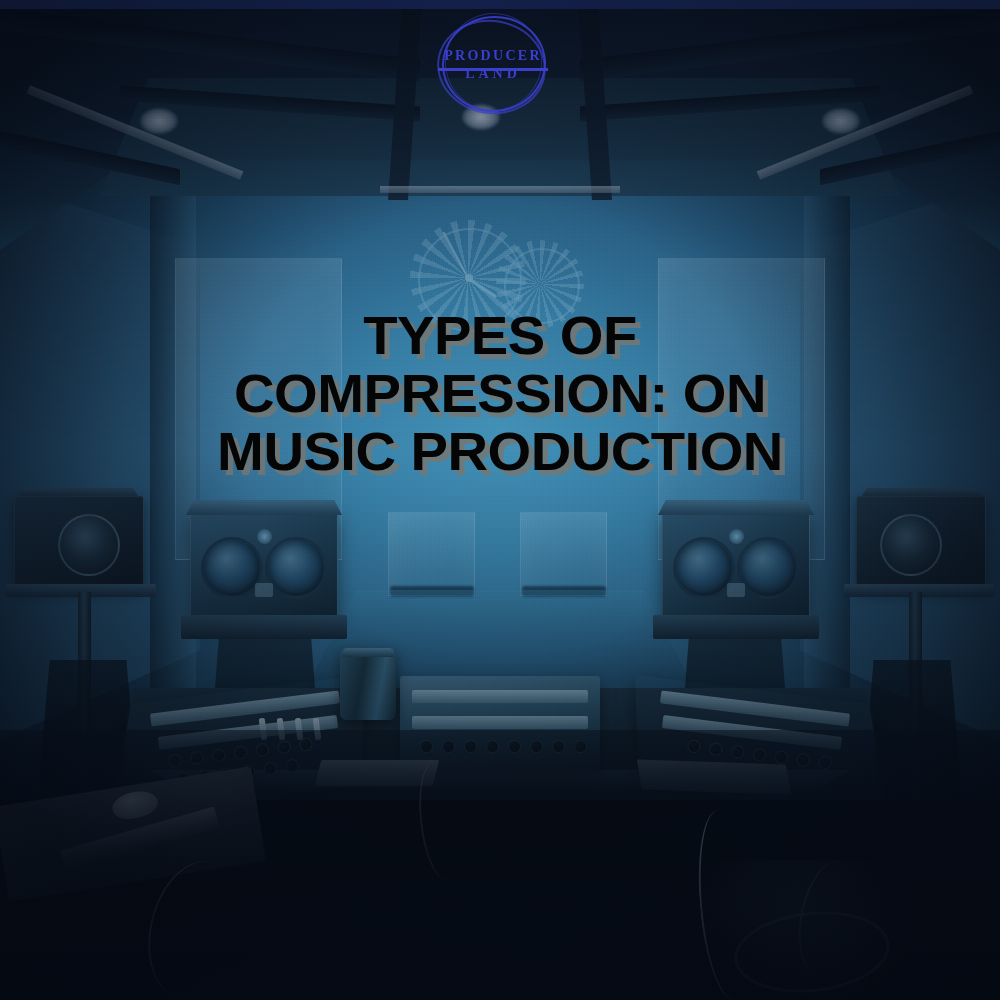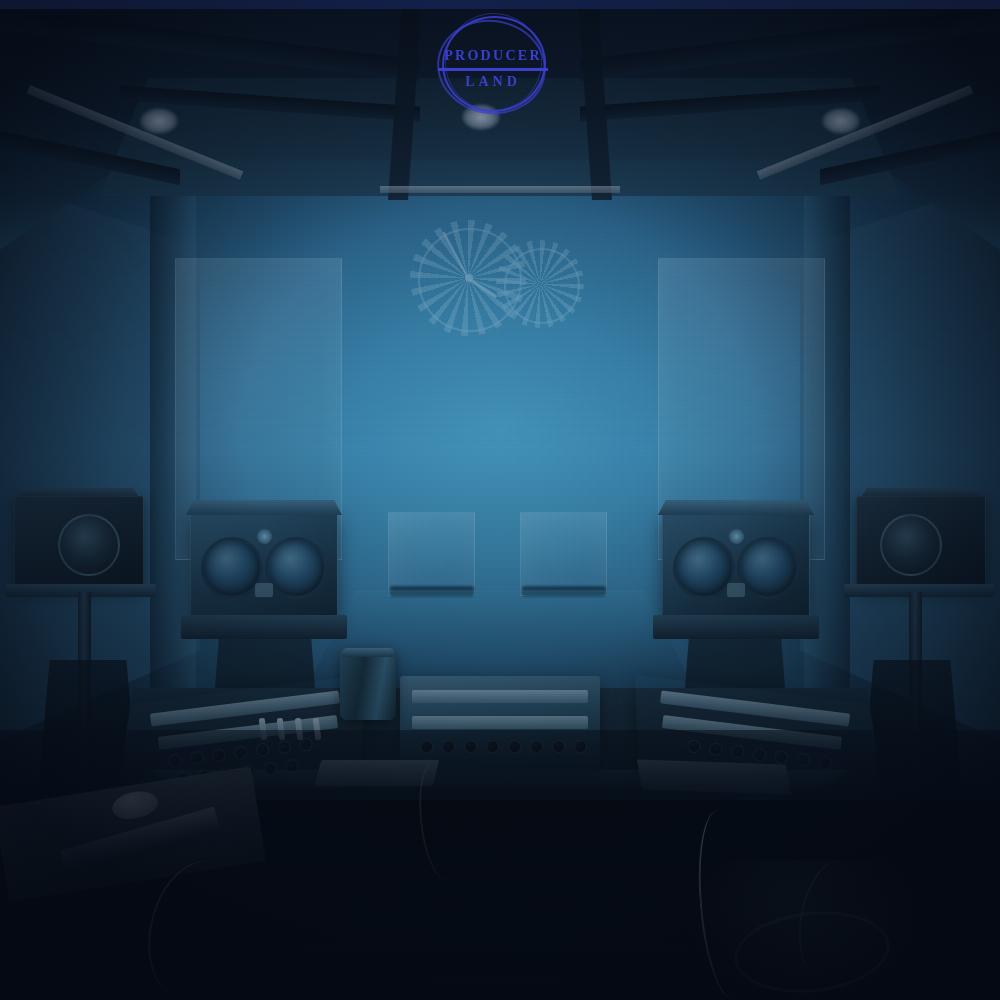--- a/index.html
+++ b/index.html
@@ -491,21 +491,21 @@
   .logo .word1, .logo .word2 {
     position: absolute;
     width: 122px;
     text-align: center;
     font-family: "Liberation Serif", serif;
     font-weight: 700;
     color: #3b3fcc;
     letter-spacing: 2.3px;
   }
   .logo .word1 { top: 38px; font-size: 14px; }
-  .logo .word2 { top: 64px; font-size: 14px; letter-spacing: 4px; }
+  .logo .word2 { top: 56px; font-size: 14px; letter-spacing: 4px; }
   .logo .rule {
     position: absolute;
     left: 6px; top: 58px;
     width: 110px; height: 3px;
     background: #3b3fcc;
   }
 
   
   .headline {
     position: absolute;
@@ -695,14 +695,19 @@
 
   <div class="logo">
     <div class="ring r1"></div>
     <div class="ring r2"></div>
     <div class="ring r3"></div>
     <div class="word1">PRODUCER</div>
     <div class="rule"></div>
     <div class="word2">LAND</div>
   </div>
 
+  <div class="headline">
+    <span class="ln l1">TYPES OF</span>
+    <span class="ln l2">COMPRESSION: ON</span>
+    <span class="ln l3">MUSIC PRODUCTION</span>
+  </div>
 
 </div>
 
 </body></html>

